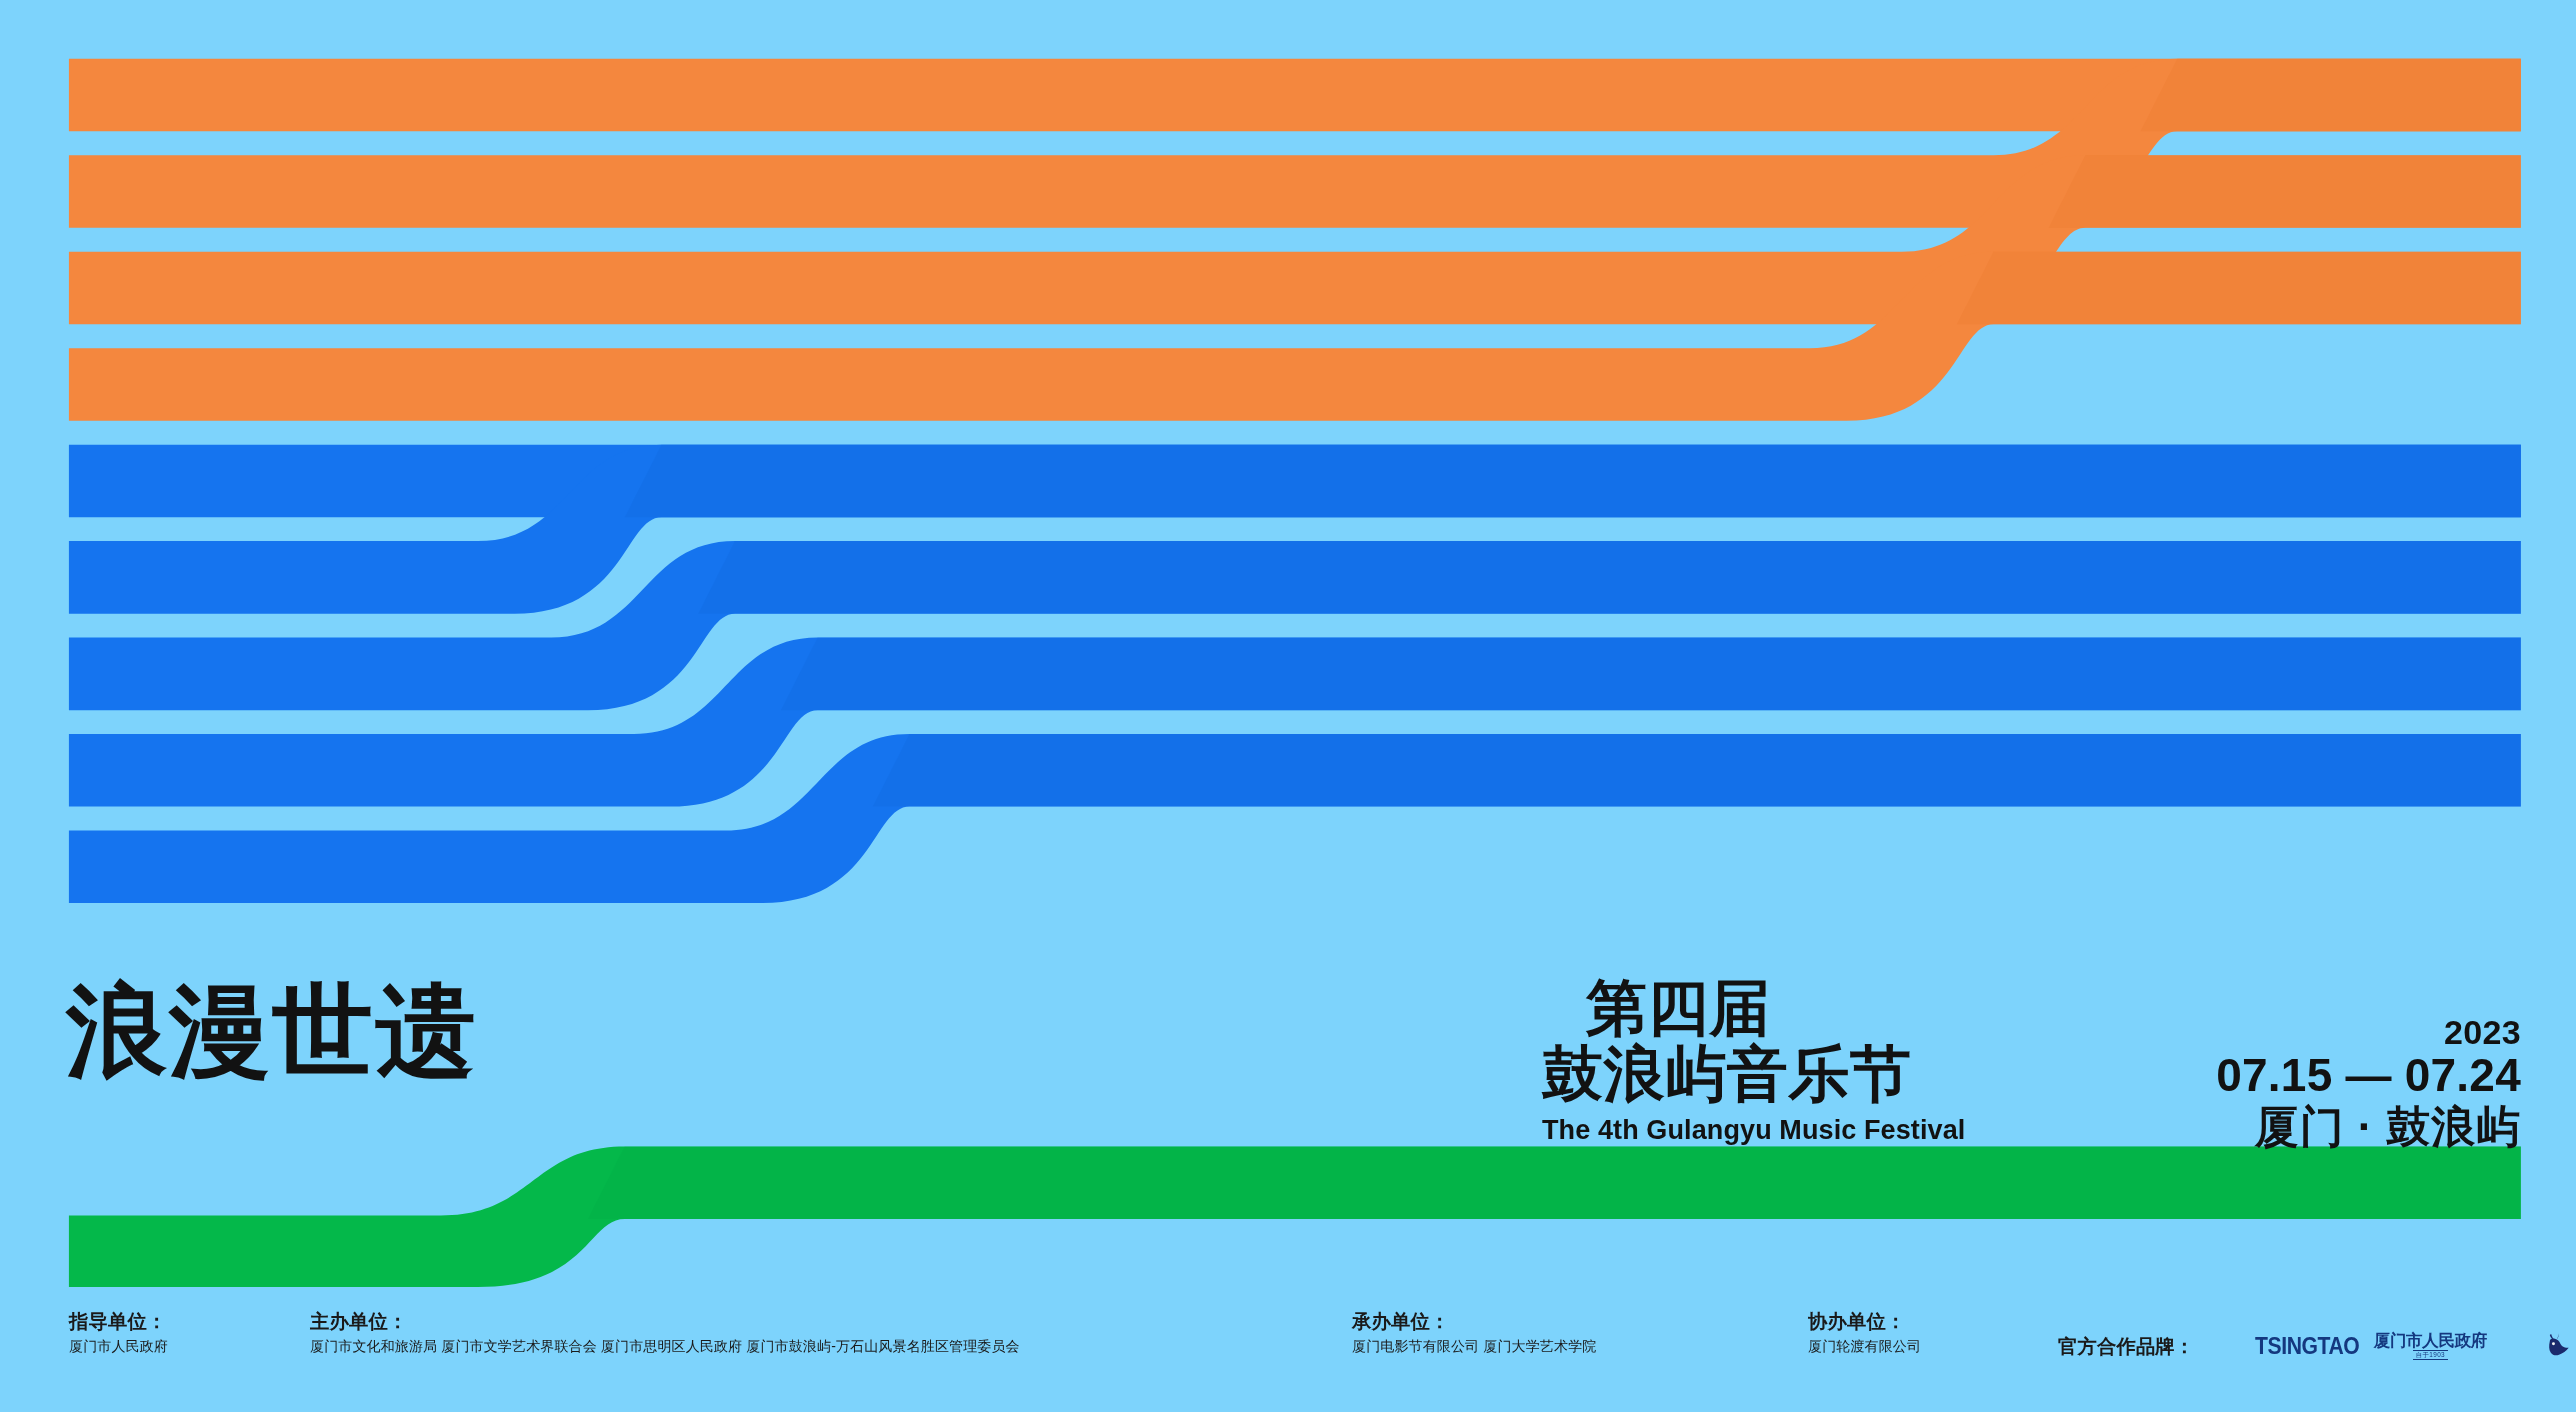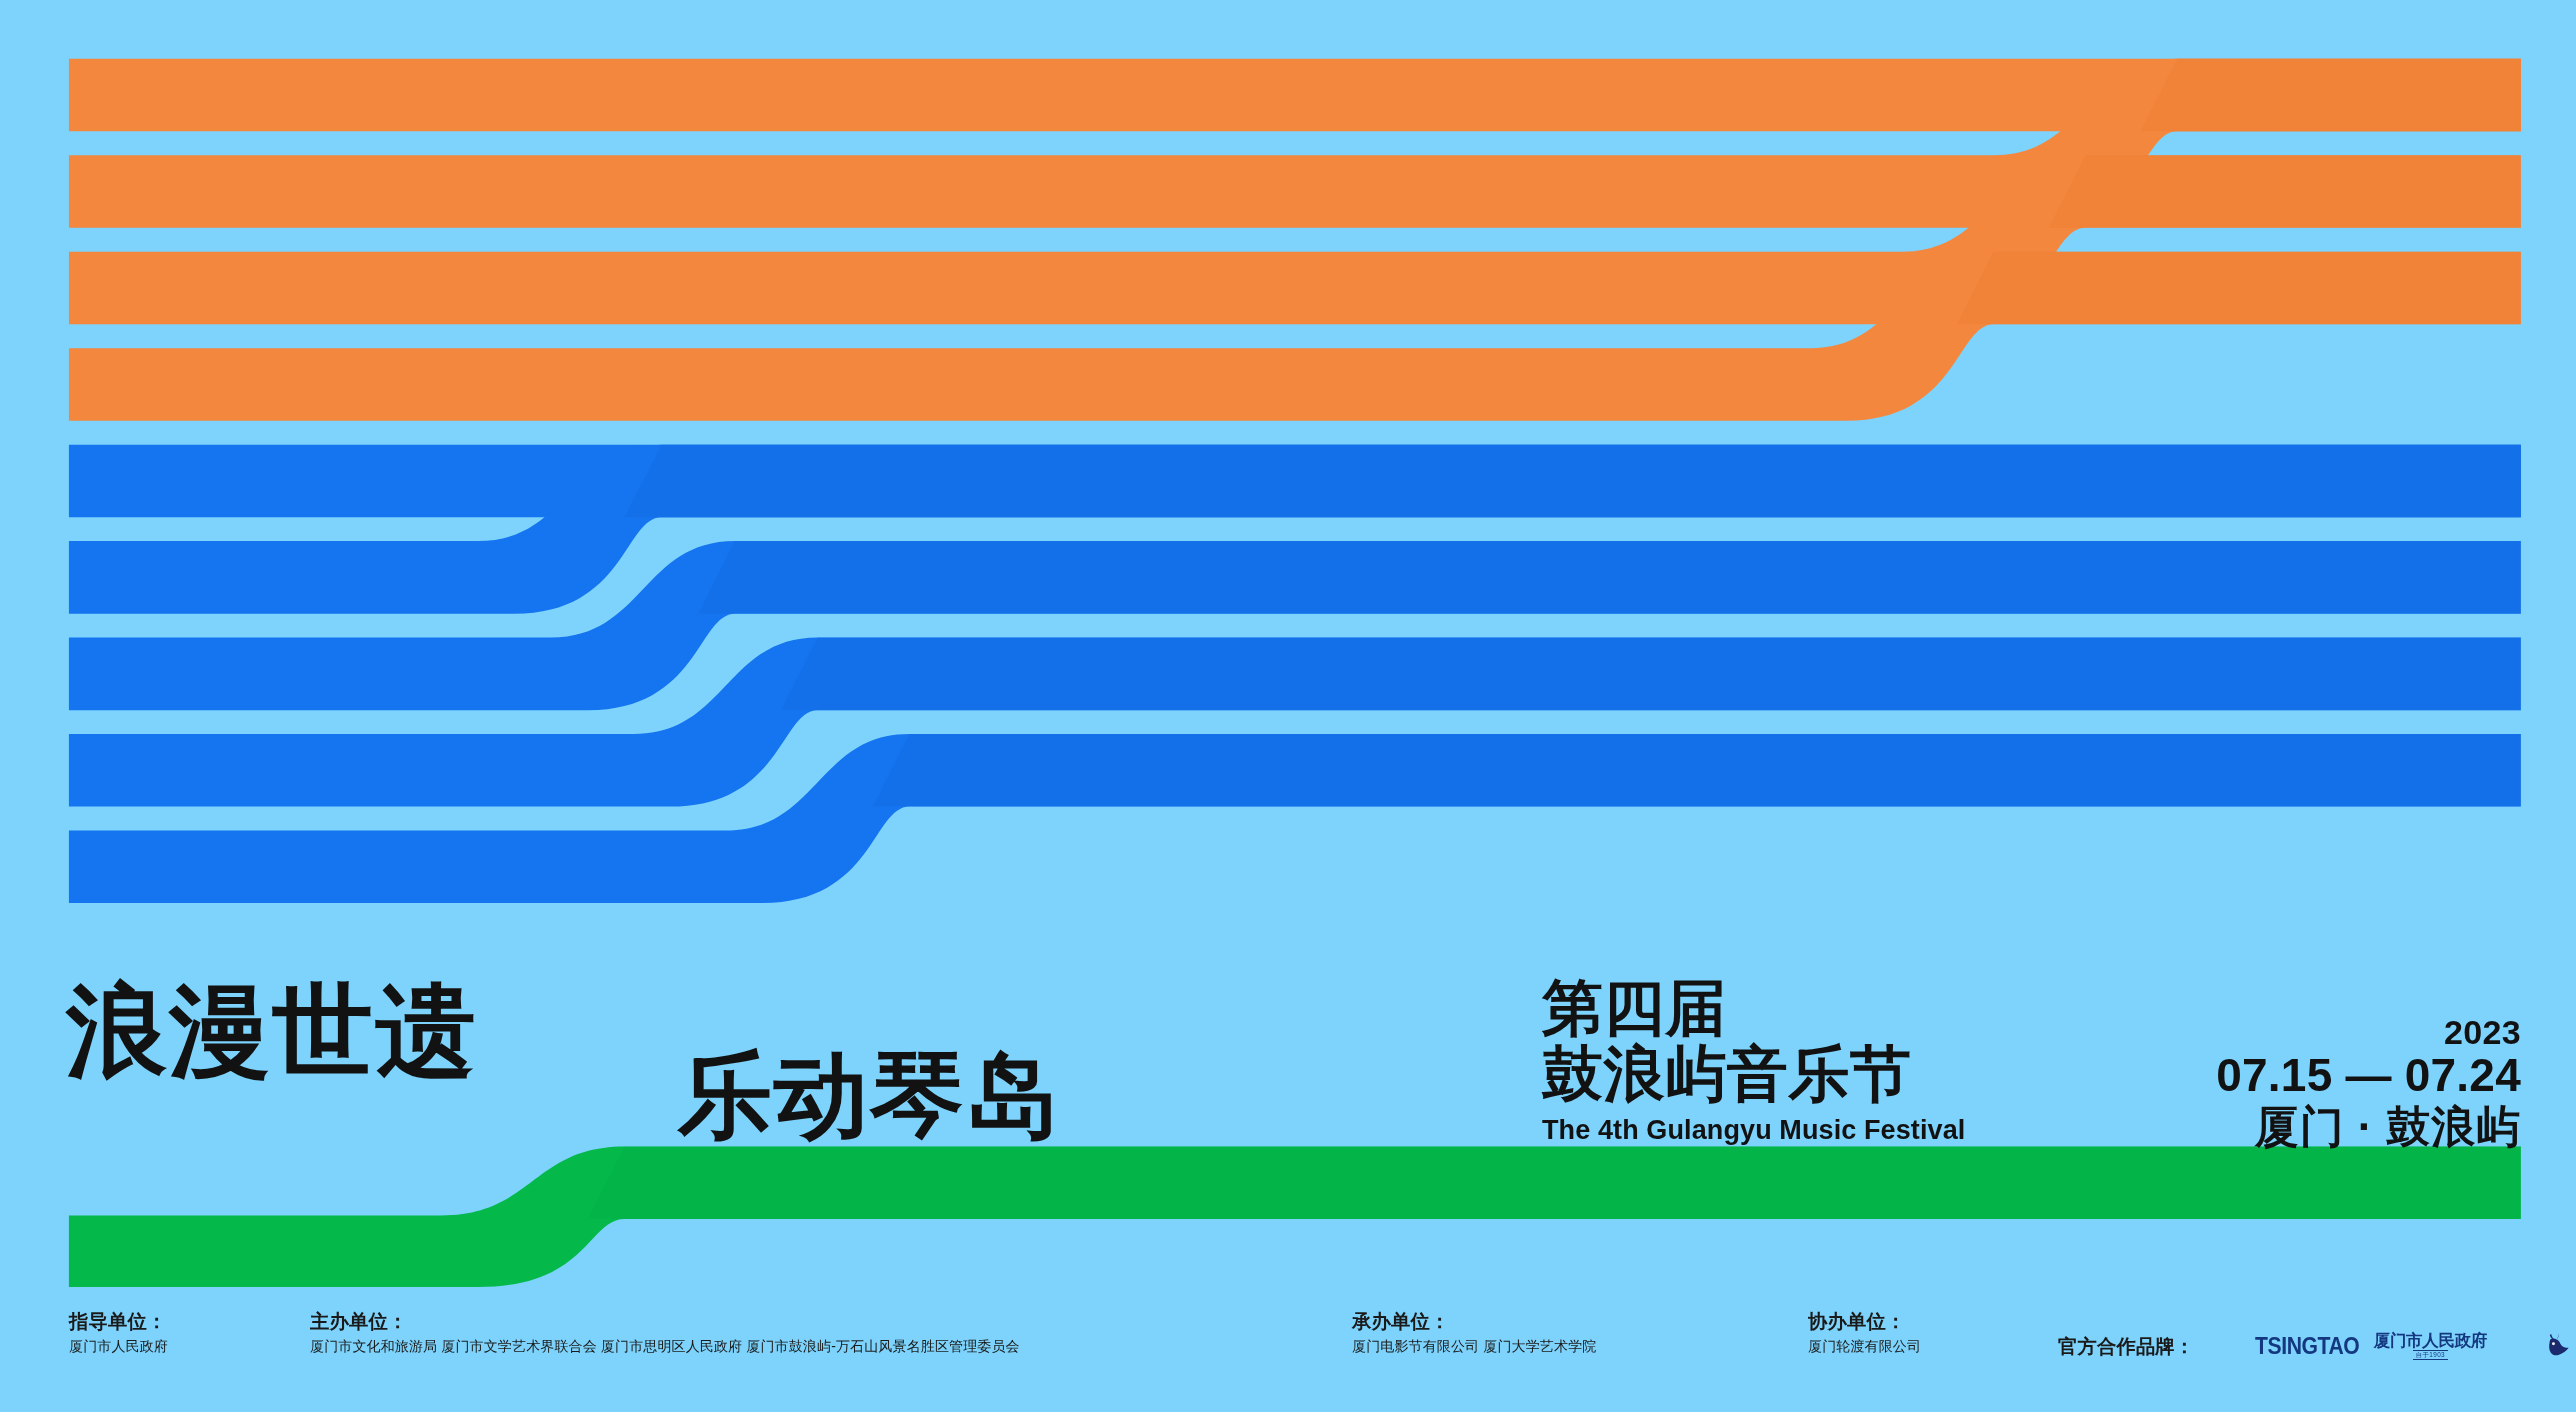--- a/index.html
+++ b/index.html
@@ -66,20 +66,21 @@
     left: 1542px;
     top: 976px;
     color: #121212;
   }
   .fest-line1 {
     font-size: 61px;
     line-height: 1.08;
     font-weight: 700;
     letter-spacing: 0.01em;
     white-space: nowrap;
+    margin-left: 44px;
   }
   .fest-line2 {
     font-size: 61px;
     line-height: 1.08;
     font-weight: 700;
     letter-spacing: 0.01em;
     white-space: nowrap;
   }
   .fest-en {
     margin-top: 7.3px;
@@ -288,21 +289,20 @@
                C640,1327 640,1401 520,1401
                H75 Z"></path>
       <path fill="#03AC45" d="M680,1248 H2744 V1327 H640 Z" opacity="0.30"></path>
     </g>
   </svg>
 
   <div class="title-layer">
 
     <div class="headline-a">浪漫世遗</div>
 
-    <div class="headline-b">乐动琴岛</div>
 
     <div class="fest-block">
       <div class="fest-line1">第四届</div>
       <div class="fest-line2">鼓浪屿音乐节</div>
       <div class="fest-en">The 4th Gulangyu Music Festival</div>
     </div>
 
     <div class="date-block">
       <div class="date-year">2023</div>
       <div class="date-range">07.15 — 07.24</div>

